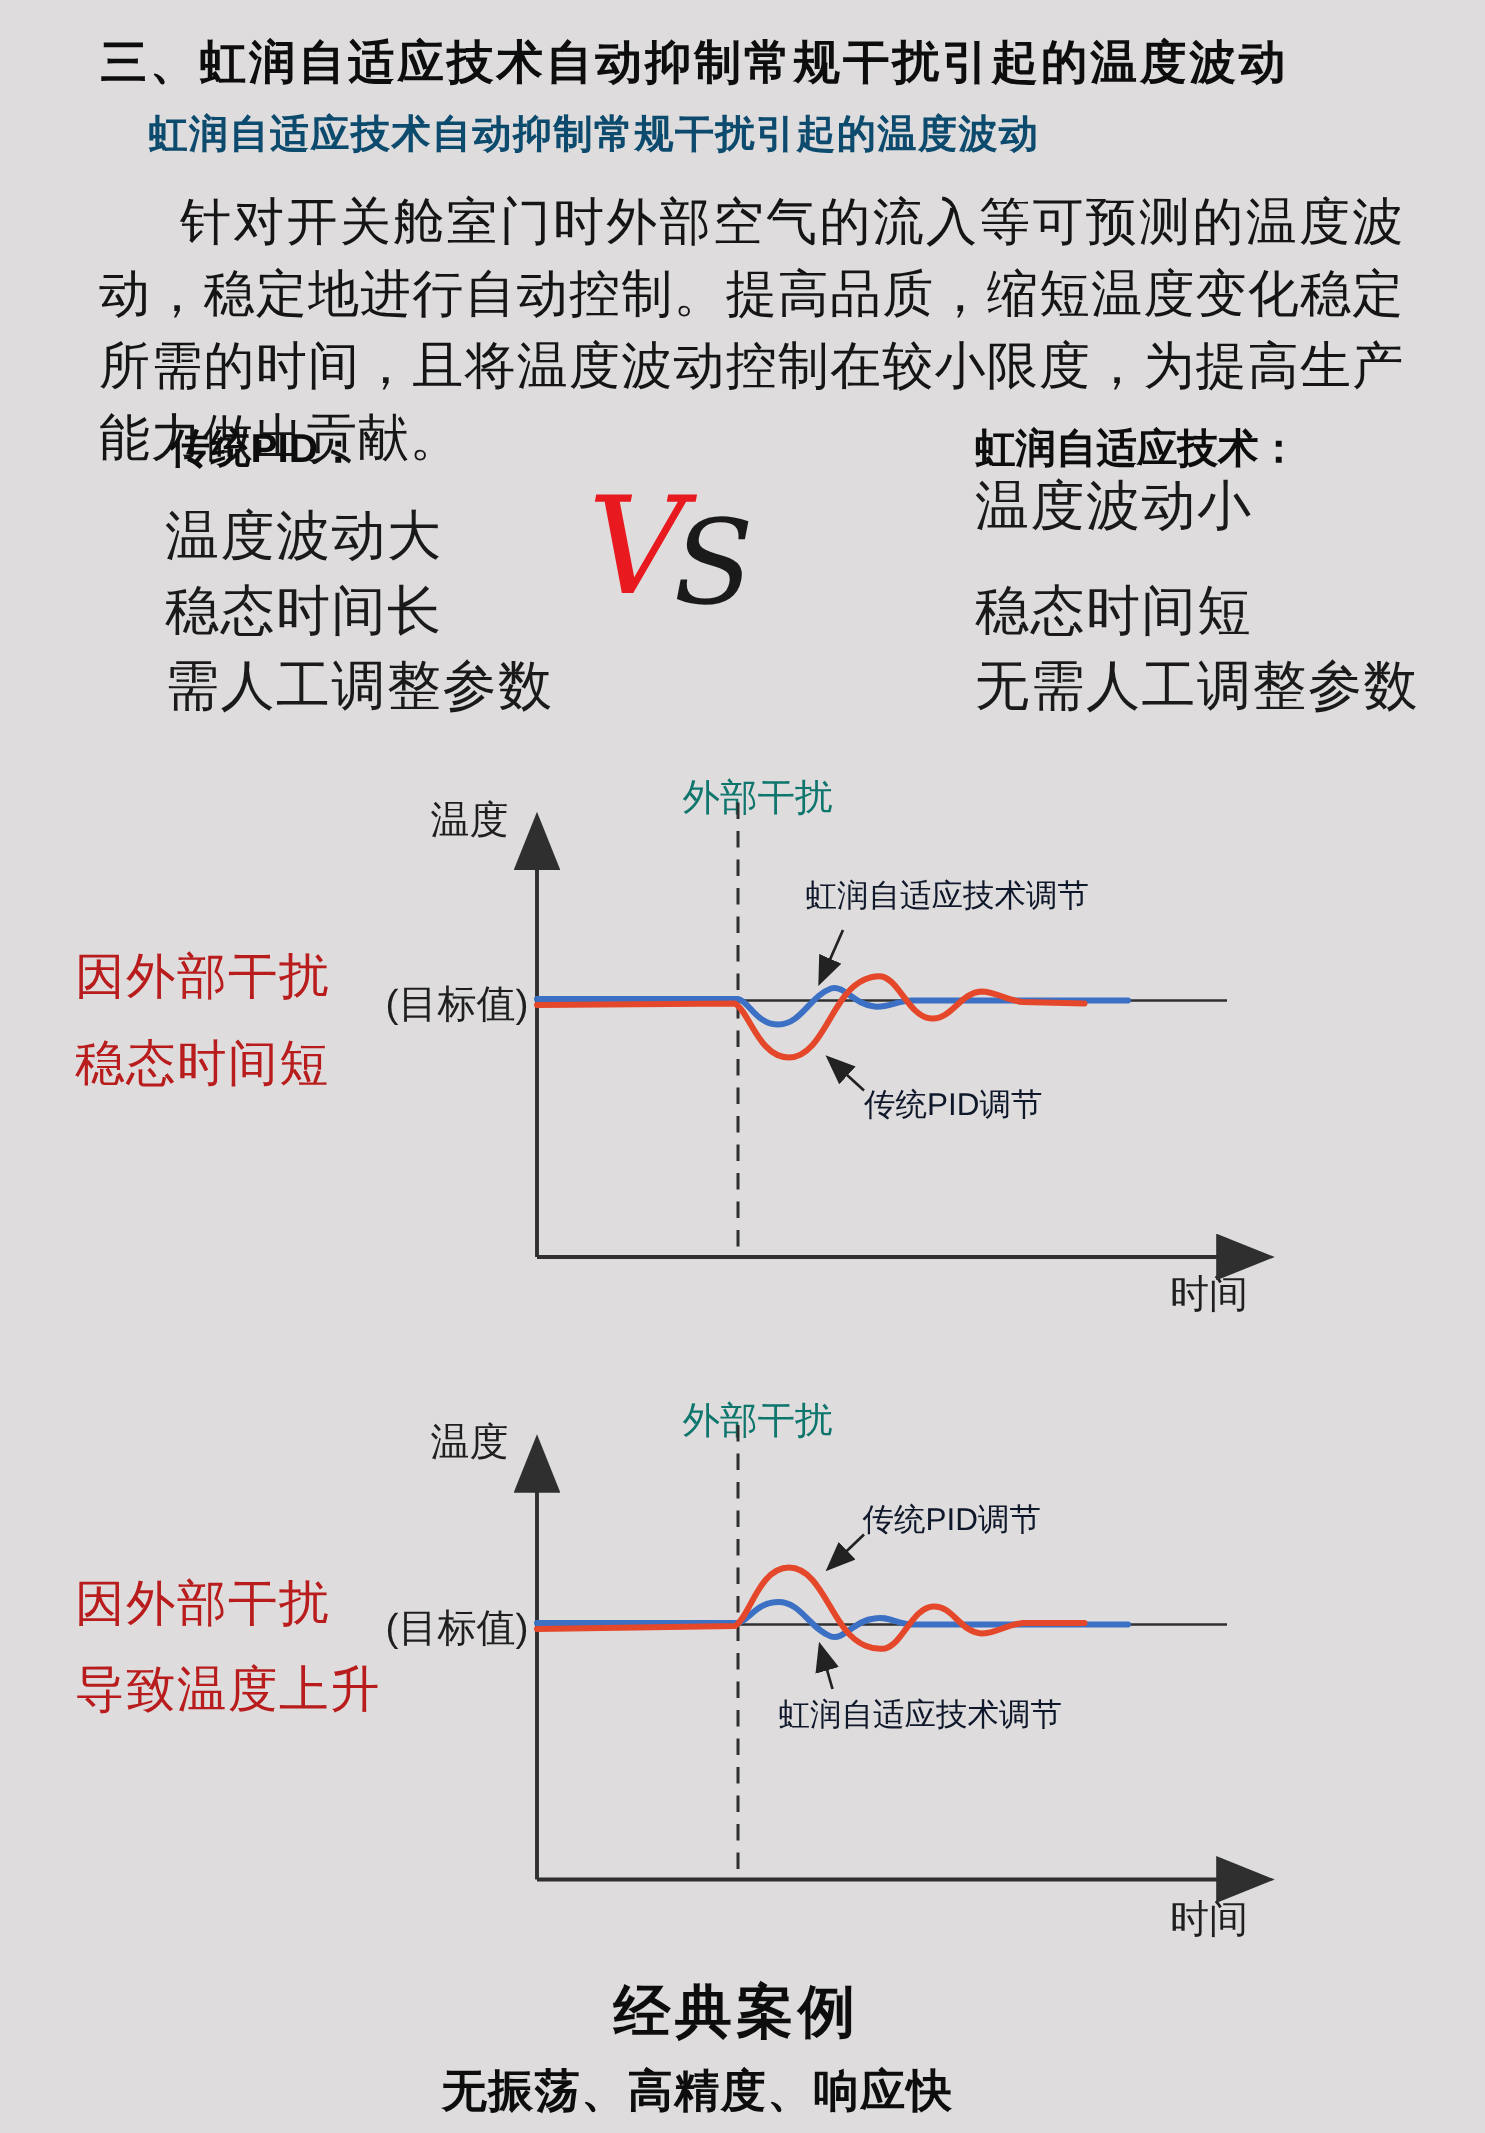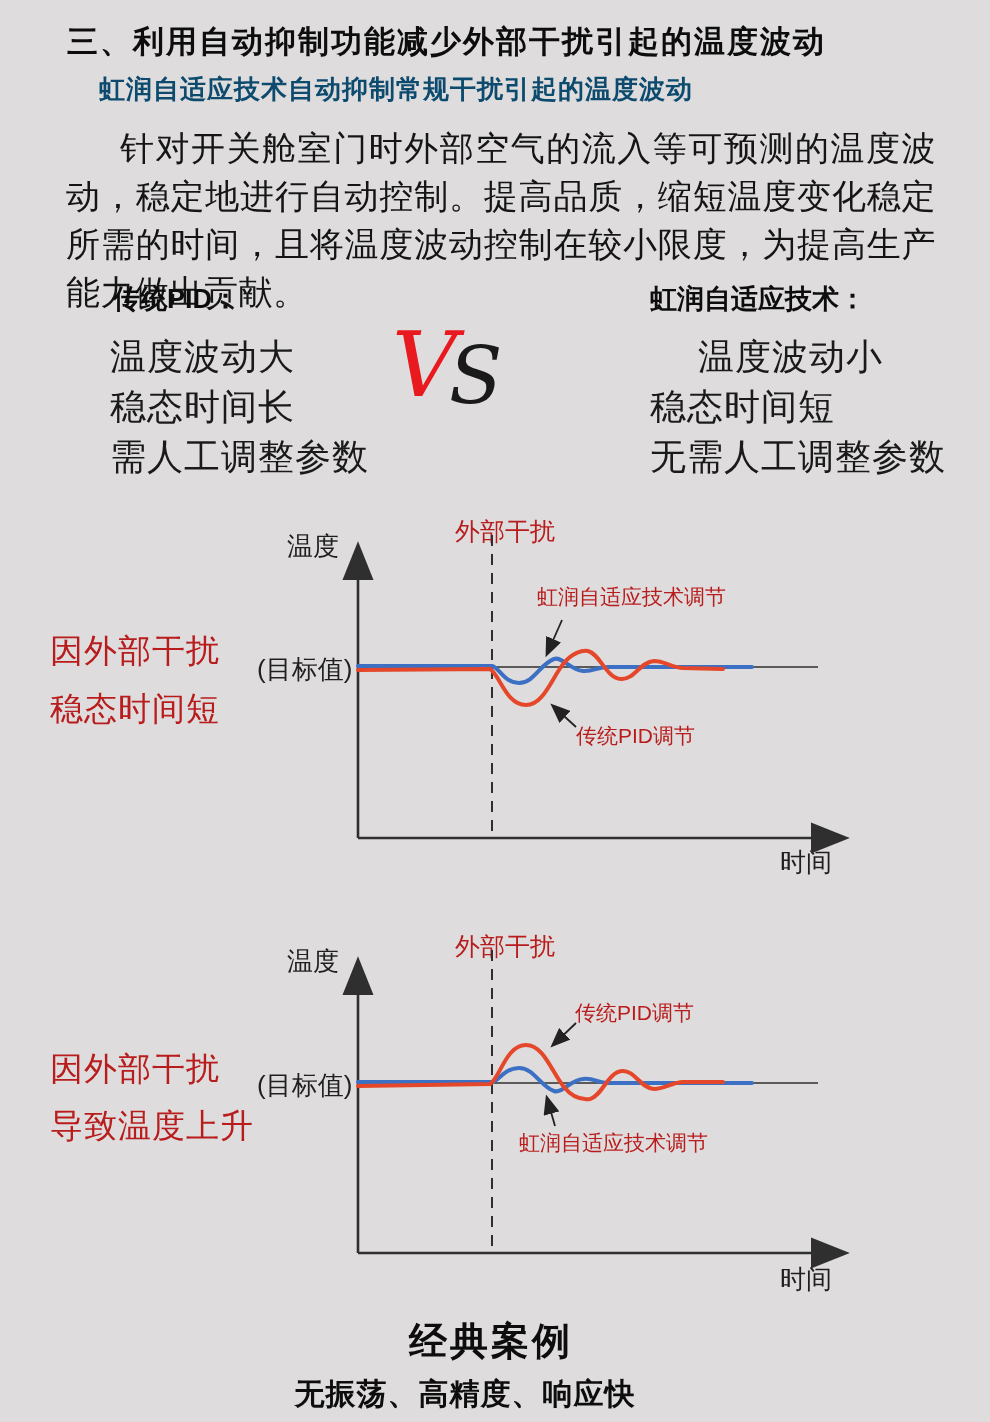--- a/index.html
+++ b/index.html
@@ -14,45 +14,45 @@
   .intro{
     position:absolute;white-space:normal;
     font-size:34px;line-height:48px;letter-spacing:0.5px;
     text-indent:54px;text-align:justify;color:#151515;
   }
   .cmp-head{font-size:27px;font-weight:bold;color:#0d0d0d;}
   .cmp-item{font-size:36px;color:#1a1a1a;letter-spacing:1px;}
   .vs-v{font-family:"DejaVu Serif","Liberation Serif",serif;font-style:italic;font-size:90px;line-height:90px;}
   .vs-s{font-family:"DejaVu Serif","Liberation Serif",serif;font-style:italic;font-size:78px;line-height:78px;position:relative;top:7px;margin-left:-8px;color:#1a1a1a;}
   .axis-label{font-size:26px;color:#1f1f1f;}
-  .small-label{font-size:25px;color:#b91c1c;}
-  .curve-label{font-size:21px;color:#b91c1c;}
+  .small-label{font-size:25px;color:#0f766e;}
+  .curve-label{font-size:21px;color:#0f172a;}
   .caption{font-size:33px;color:#b91c1c;letter-spacing:1px;}
   .footer-title{font-size:38px;font-weight:bold;letter-spacing:3px;color:#0d0d0d;text-align:center;width:930px;padding-left:26px;}
   .footer-tag{font-size:30px;font-weight:bold;letter-spacing:1px;color:#0d0d0d;text-align:center;width:930px;}
   svg{position:absolute;overflow:visible;}
 </style>
 </head>
 <body>
 
-<div class="abs title" style="left:67px;top:21px;">三、利用自动抑制功能减少外部干扰引起的温度波动</div>
+<div class="abs title" style="left:67px;top:21px;">三、虹润自适应技术自动抑制常规干扰引起的温度波动</div>
 <div class="abs subtitle" style="left:99px;top:72px;">虹润自适应技术自动抑制常规干扰引起的温度波动</div>
 <div class="intro" style="left:66px;top:124px;width:870px;">针对开关舱室门时外部空气的流入等可预测的温度波动，稳定地进行自动控制。提高品质，缩短温度变化稳定所需的时间，且将温度波动控制在较小限度，为提高生产能力做出贡献。</div>
 
 <div class="abs cmp-head" style="left:113px;top:281px;">传统PID：</div>
 <div class="abs cmp-item" style="left:110px;top:333px;">温度波动大</div>
 <div class="abs cmp-item" style="left:110px;top:383px;">稳态时间长</div>
 <div class="abs cmp-item" style="left:110px;top:433px;">需人工调整参数</div>
 
 <div class="abs" style="left:392px;top:320px;">
   <span class="vs-v" style="color:#e8191f;">V</span><span class="vs-s">S</span>
 </div>
 
 <div class="abs cmp-head" style="left:650px;top:281px;">虹润自适应技术：</div>
-<div class="abs cmp-item" style="left:650px;top:333px;margin-left:48px;">温度波动小</div>
+<div class="abs cmp-item" style="left:650px;top:313px;">温度波动小</div>
 <div class="abs cmp-item" style="left:650px;top:383px;">稳态时间短</div>
 <div class="abs cmp-item" style="left:650px;top:433px;">无需人工调整参数</div>
 
 <div class="abs caption" style="left:50px;top:629px;">因外部干扰</div>
 <div class="abs caption" style="left:50px;top:687px;">稳态时间短</div>
 
 <div class="abs axis-label" style="left:287px;top:529px;">温度</div>
 <div class="abs small-label" style="left:455px;top:515px;">外部干扰</div>
 <div class="abs axis-label" style="left:257px;top:652px;">(目标值)</div>
 <div class="abs curve-label" style="left:537px;top:583px;">虹润自适应技术调节</div>

